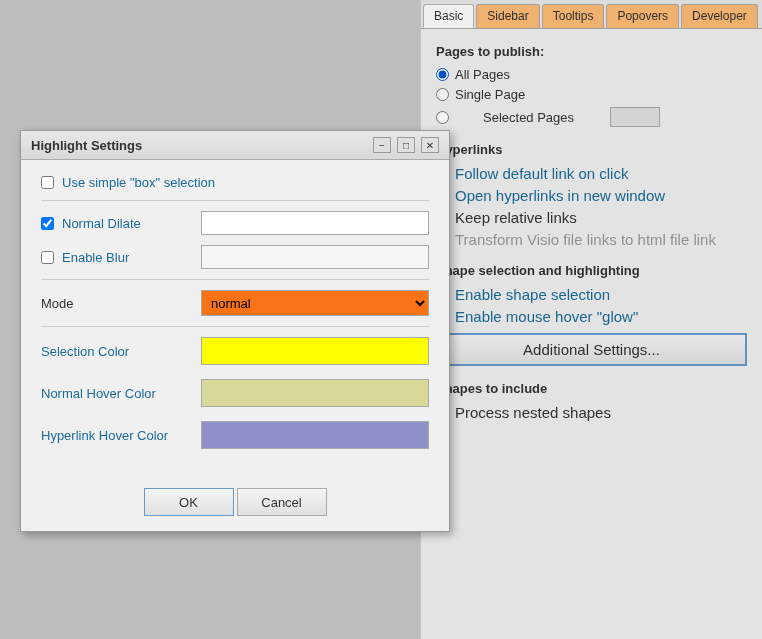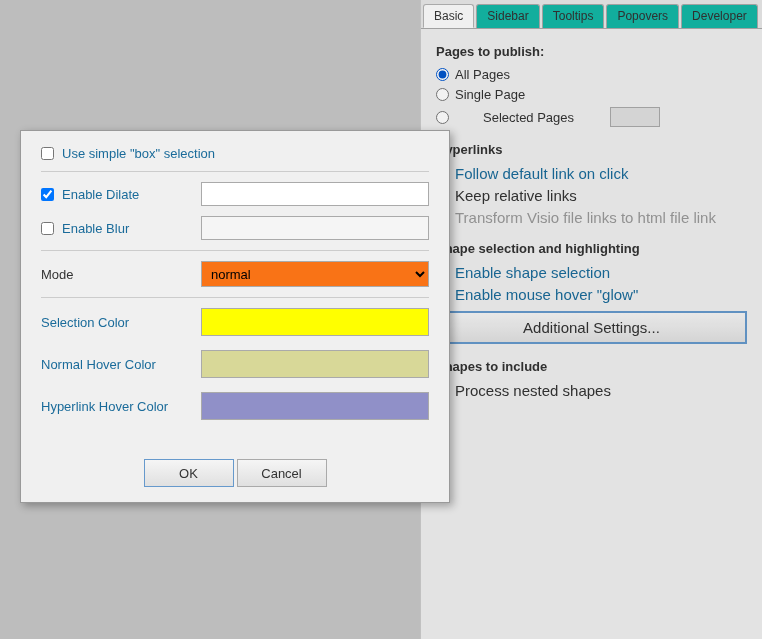--- a/index.html
+++ b/index.html
@@ -28,21 +28,21 @@
     .tabs {
       display: flex;
       background: #e8e8e8;
       border-bottom: 1px solid #aaa;
       padding-top: 4px;
     }
     .tab {
       padding: 4px 10px;
       border: 1px solid #aaa;
       border-bottom: none;
-      background: #14b8a6;
+      background: #fdba74;
       cursor: pointer;
       margin-left: 2px;
       border-radius: 3px 3px 0 0;
       color: #333;
       font-size: 12px;
     }
     .tab.active {
       background: #f0f0f0;
       border-bottom: 1px solid #f0f0f0;
       z-index: 1;
@@ -323,20 +323,24 @@
       </div>
     </div>
 
     <div class="hyperlinks-section">
       <div class="section-label">Hyperlinks</div>
       <div class="checkbox-item">
         <input type="checkbox" checked="" style="">
         <label>Follow default link on click</label>
       </div>
       <div class="checkbox-item">
+        <input type="checkbox" checked="" style="">
+        <label>Open hyperlinks in new window</label>
+      </div>
+      <div class="checkbox-item">
         <input type="checkbox" style="">
         <label class="dark">Keep relative links</label>
       </div>
       <div class="checkbox-item">
         <input type="checkbox" style="">
         <label class="gray">Transform Visio file links to html file link</label>
       </div>
     </div>
 
     <div class="shape-section">
@@ -359,34 +363,42 @@
         <label class="dark">Process nested shapes</label>
       </div>
     </div>
   </div>
 </div>
 
 <div class="dialog-overlay">
 
   <div class="dialog">
 
+    <div class="dialog-titlebar">
+      <span class="dialog-title">Highlight Settings</span>
+      <div class="titlebar-controls">
+        <div class="titlebar-btn">−</div>
+        <div class="titlebar-btn">□</div>
+        <div class="titlebar-btn">✕</div>
+      </div>
+    </div>
 
     <div class="dialog-body">
 
       <div class="dialog-checkbox">
         <input type="checkbox" style="">
         <label>Use simple "box" selection</label>
       </div>
 
       <div class="dialog-separator"></div>
 
       <div class="dialog-field-row">
         <div style="display:flex;align-items:center;width:160px;">
           <input type="checkbox" checked="" style="margin-right: 8px;">
-          <label style="color:#1a6b9a;font-size:13px;">Enable Dilate</label>
+          <label style="color:#1a6b9a;font-size:13px;">Normal Dilate</label>
         </div>
         <input type="text" class="dialog-field-input" style="">
       </div>
 
       <div class="dialog-field-row">
         <div style="display:flex;align-items:center;width:160px;">
           <input type="checkbox" style="margin-right: 8px;">
           <label style="color:#1a6b9a;font-size:13px;">Enable Blur</label>
         </div>
         <input type="text" class="dialog-field-input disabled" disabled="" style="">

